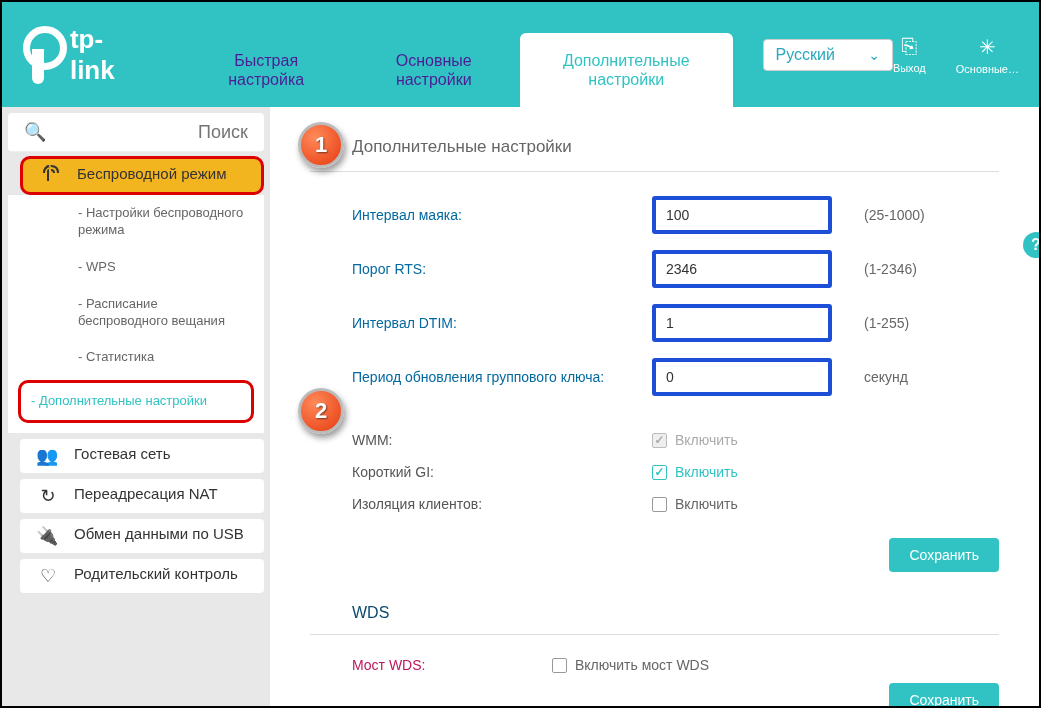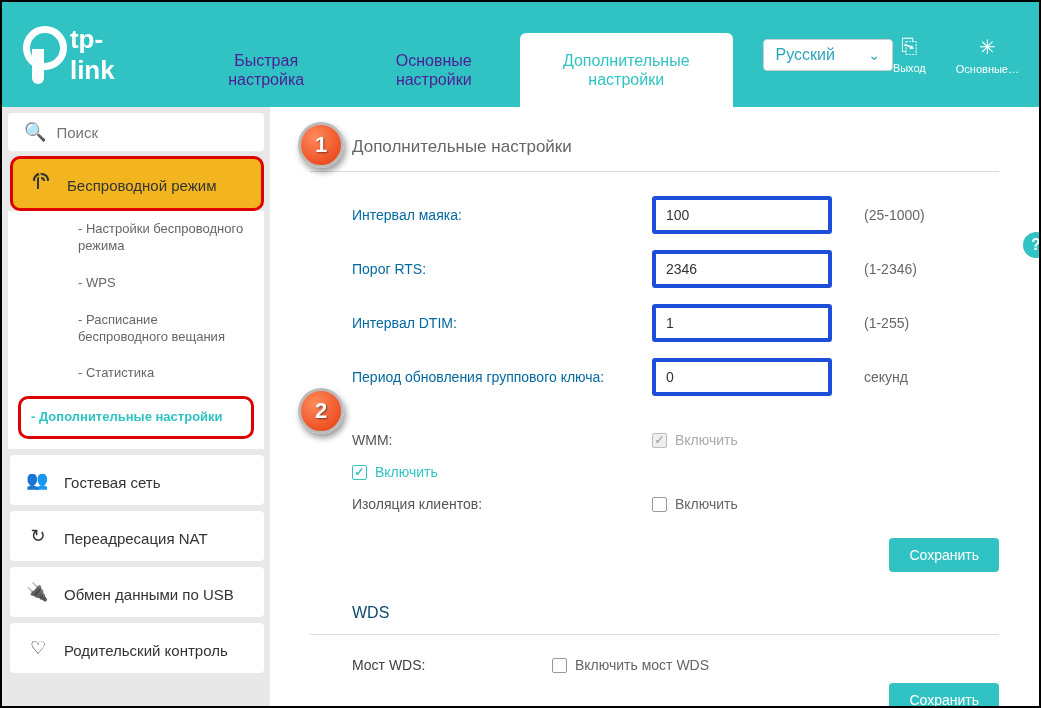--- a/index.html
+++ b/index.html
@@ -14,27 +14,27 @@
 .tab.active { background: #fff; color: #31c3c3; border-radius: 6px 6px 0 0; }
 .lang-select { margin-left: 30px; background: #fff; border: 1px solid #ccc; border-radius: 4px; padding: 6px 12px; display: flex; align-items: center; justify-content: space-between; width: 150px; color: #2aa8bb; cursor: pointer; }
 .lang-chevron { color: #2aa8bb; font-size: 14px; }
 .header-right { margin-left: auto; display: flex; gap: 30px; color: #fff; font-size: 11px; }
 .hr-item { display: flex; flex-direction: column; align-items: center; cursor: pointer; gap: 4px; }
 .hr-icon { font-size: 20px; }
 .body-wrap { display: flex; height: calc(100% - 105px); }
 .sidebar { width: 268px; background: #e8e8e8; padding: 6px 0; }
 .search-box { display: flex; align-items: center; padding: 8px 16px; background: #fff; border-bottom: 1px solid #eee; margin: 0 6px 4px 6px; border-radius: 4px; }
 .search-icon { color: #31c3c3; font-size: 18px; margin-right: 10px; }
-.search-input { border: none; outline: none; font-size: 15px; color: #888; width: 100%; }
-.nav-item { background: #fff; margin: 0 6px 6px 8px; padding: 14px 16px; display: flex; align-items: flex-end; cursor: pointer; border-radius: 4px; font-size: 15px; color: #333; }
+.search-input { border: none; outline: none; font-size: 18px; color: #888; width: 100%; text-align: right; }
+.nav-item { background: #fff; margin: 0 6px 6px 18px; padding: 6px 16px; display: flex; align-items: flex-start; cursor: pointer; border-radius: 4px; font-size: 15px; color: #333; }
 .nav-item.active-top { background: #f3b51f; color: #333; border: 3px solid #d00; border-radius: 10px; }
 .nav-icon { width: 24px; margin-right: 14px; font-size: 18px; color: #333; text-align: center; }
 .sub-items { background: #fff; margin: -6px 6px 6px 6px; padding-bottom: 6px; }
 .sub-item { padding: 10px 16px 10px 50px; font-size: 13px; color: #666; cursor: pointer; line-height: 1.3; margin-left: 20px; }
-.sub-item.active { color: #31c3c3; border: 3px solid #d00; border-radius: 10px; margin: 4px 10px; padding: 10px 10px; font-weight: bold; }
+.sub-item.active { color: #31c3c3; border: 3px solid #d00; border-radius: 10px; margin: 4px 10px; padding: 10px 10px; }
 .main { flex: 1; background: #fff; padding: 30px 40px; overflow-y: auto; position: relative; }
 .section-title { font-size: 17px; color: #666; padding-bottom: 14px; border-bottom: 1px solid #ddd; margin-bottom: 24px; padding-left: 42px; }
 .help-bubble { position: absolute; right: -10px; top: 125px; width: 26px; height: 26px; background: #31c3c3; border-radius: 50%; color: #fff; display: flex; align-items: center; justify-content: center; font-size: 16px; font-weight: bold; }
 .form-row { display: flex; align-items: center; margin-bottom: 16px; padding-left: 42px; }
 .form-label { width: 300px; font-size: 14px; color: #0369a1; }
 .form-input { width: 180px; padding: 7px 10px; border: 4px solid #1d4ed8; border-radius: 3px; font-size: 14px; color: #333; }
 .form-note { margin-left: 32px; color: #666; font-size: 14px; }
 .chk-row { display: flex; align-items: center; margin-bottom: 16px; padding-left: 42px; }
 .chk-label { width: 300px; font-size: 14px; color: #555; }
 .chk-box { display: flex; align-items: center; gap: 8px; font-size: 14px; }
@@ -42,21 +42,21 @@
 .chk.checked { border-color: #31c3c3; }
 .chk.checked::after { content: '✓'; color: #31c3c3; font-size: 12px; font-weight: bold; }
 .chk.disabled { background: #eee; border-color: #bbb; }
 .chk.disabled.checked::after { color: #aaa; }
 .chk-text { color: #666; }
 .chk-text.teal { color: #31c3c3; }
 .chk-text.grey { color: #aaa; }
 .save-btn { background: #31c3c3; color: #fff; border: none; padding: 9px 20px; border-radius: 4px; font-size: 14px; cursor: pointer; float: right; margin: 10px 0 20px 0; }
 .section-title2 { font-size: 16px; color: #0c4a6e; padding: 12px 0 12px 42px; border-bottom: 1px solid #ddd; margin-bottom: 22px; clear: both; }
 .wds-row { display: flex; align-items: center; padding-left: 42px; }
-.wds-label { width: 200px; font-size: 14px; color: #404040; }
+.wds-label { width: 200px; font-size: 14px; color: #be185d; }
 .badge { position: absolute; width: 46px; height: 46px; border-radius: 50%; background: radial-gradient(circle at 35% 30%, #ff8a5b, #e63a0e); border: 3px solid #bbb; display: flex; align-items: center; justify-content: center; color: #fff; font-size: 22px; font-weight: bold; box-shadow: 2px 4px 6px rgba(0,0,0,0.4); text-shadow: 1px 1px 2px rgba(0,0,0,0.5); z-index: 10; }
 .badge1 { top: 120px; left: 296px; }
 .badge2 { top: 386px; left: 296px; }
 </style>
 </head>
 <body>
 
 <div class="header">
   <div class="logo">
     <div class="logo-icon"></div>
@@ -150,20 +150,21 @@
     <div style="height:20px"></div>
 
     <div class="chk-row">
       <div class="chk-label">WMM:</div>
       <div class="chk-box">
         <span class="chk checked disabled"></span>
         <span class="chk-text grey">Включить</span>
       </div>
     </div>
     <div class="chk-row">
+      <div class="chk-label">Короткий GI:</div>
       <div class="chk-box">
         <span class="chk checked"></span>
         <span class="chk-text teal">Включить</span>
       </div>
     </div>
     <div class="chk-row">
       <div class="chk-label">Изоляция клиентов:</div>
       <div class="chk-box">
         <span class="chk"></span>
         <span class="chk-text">Включить</span>

